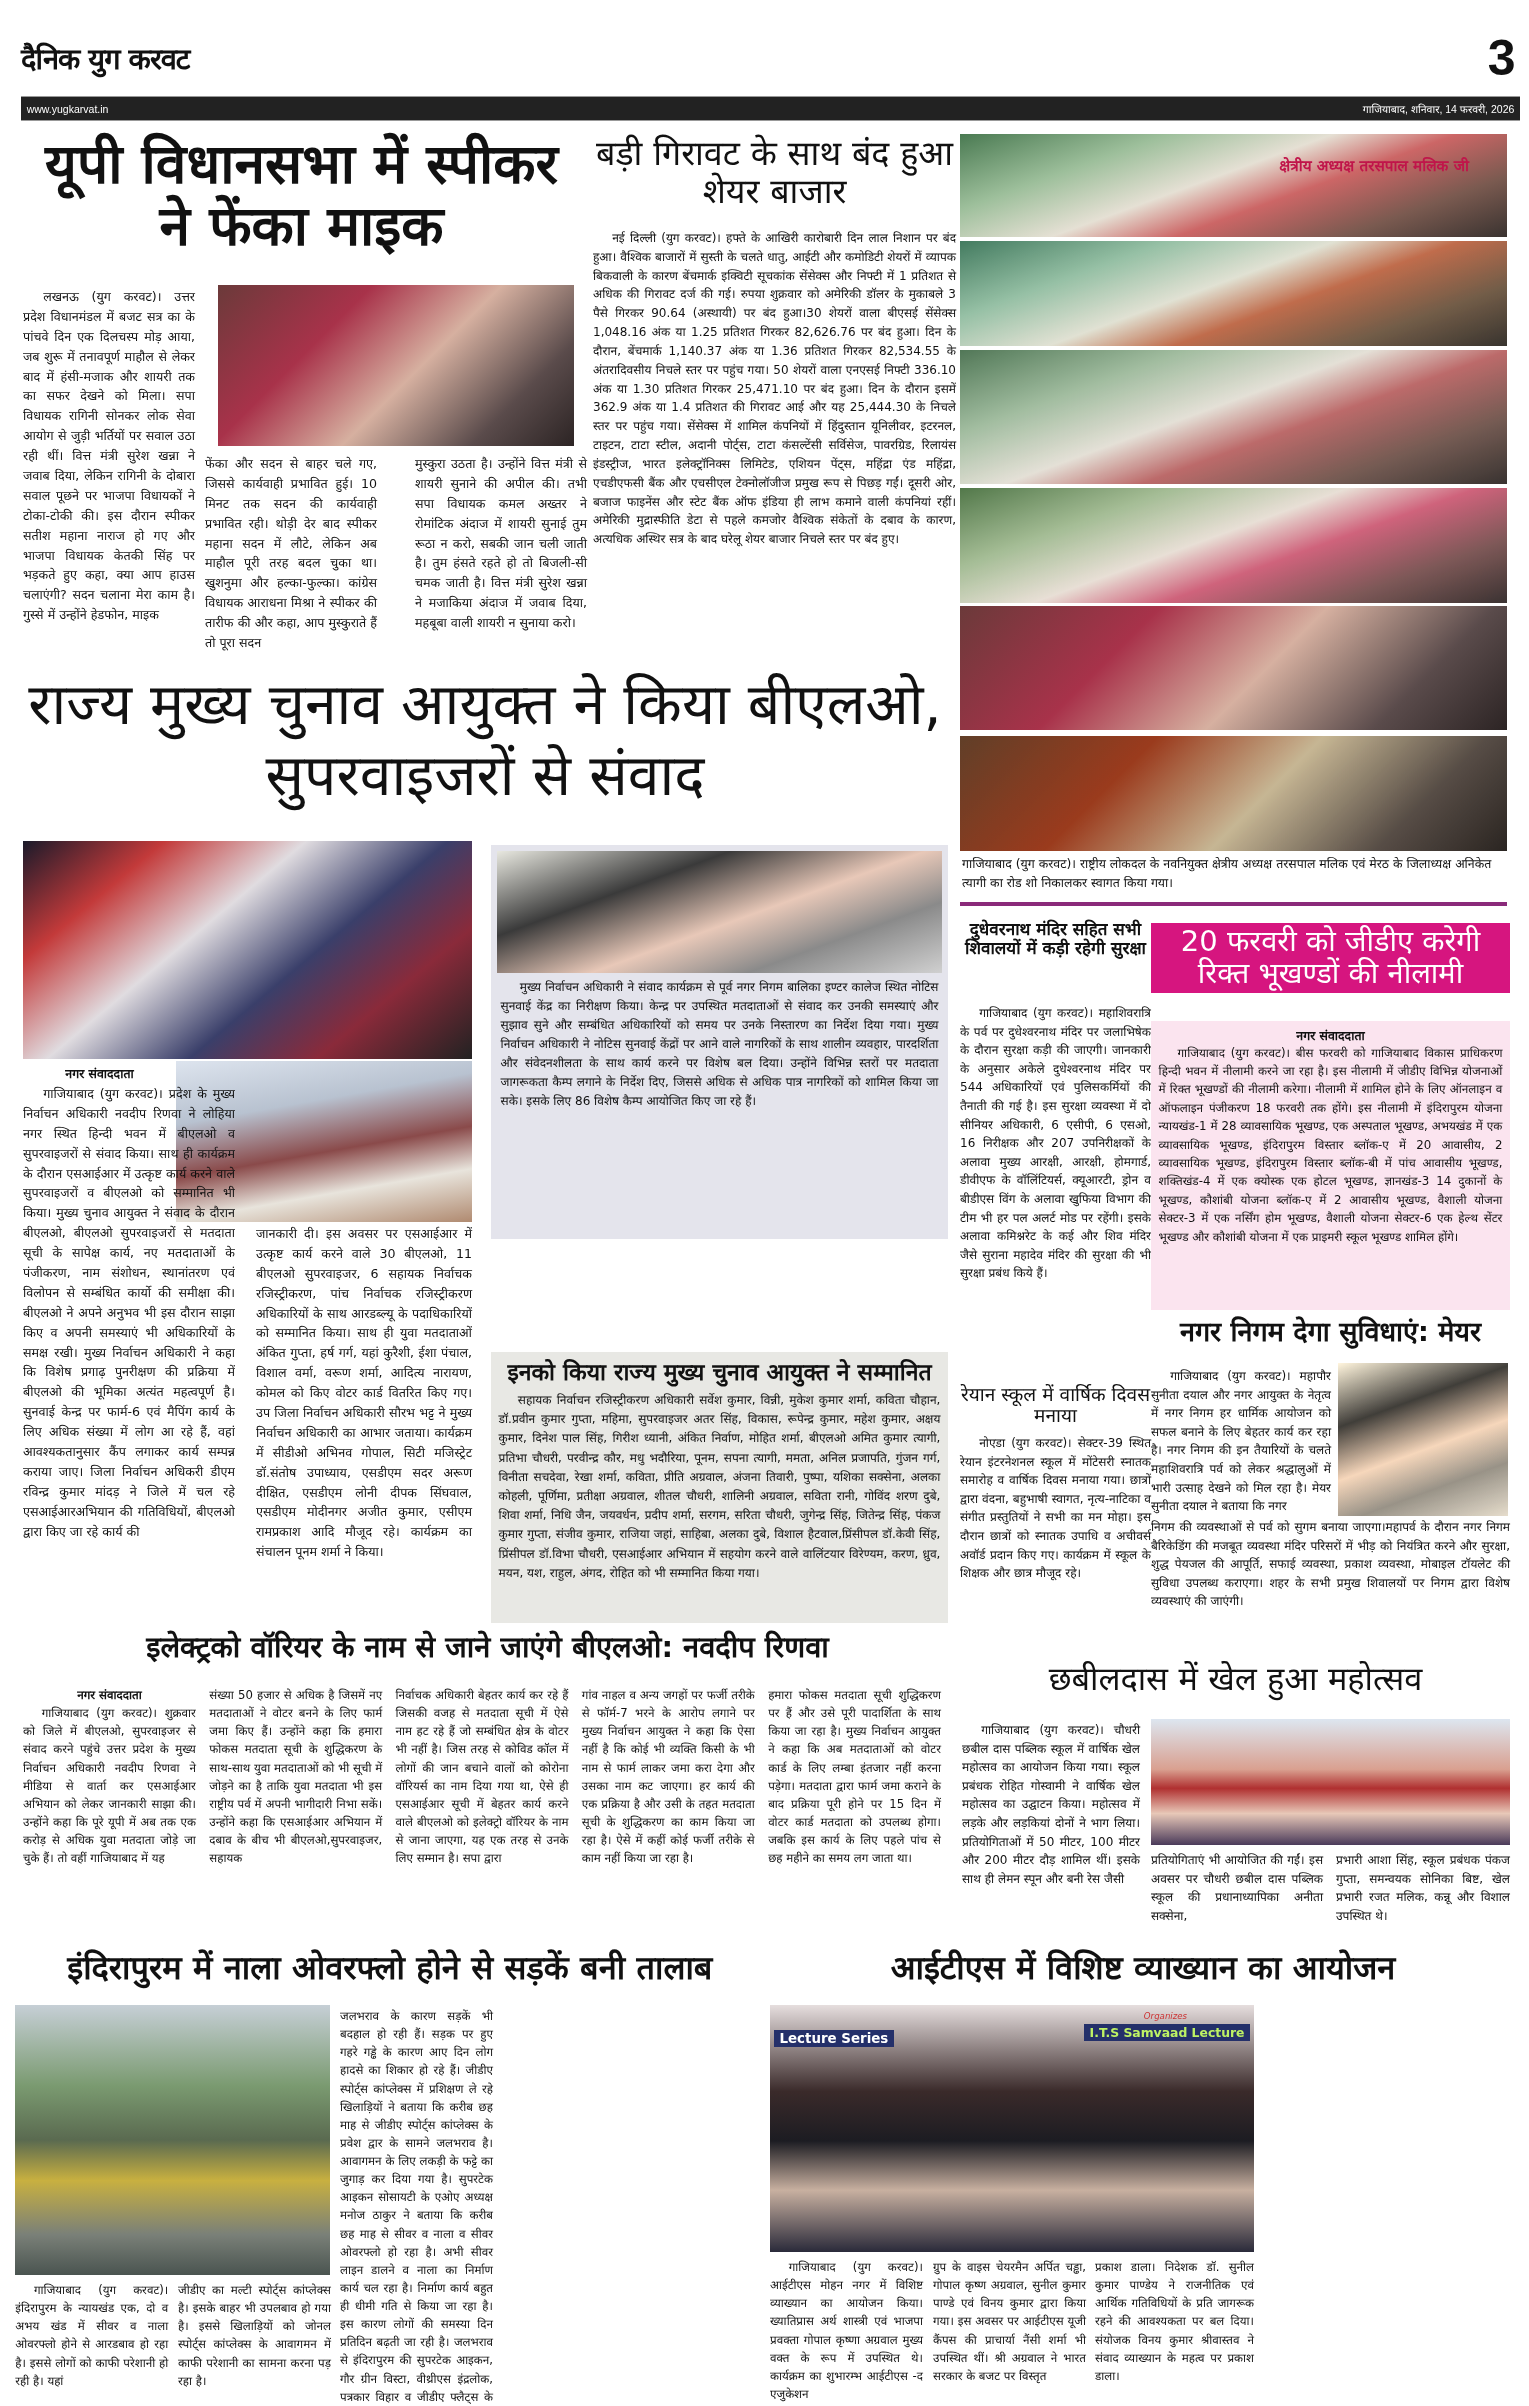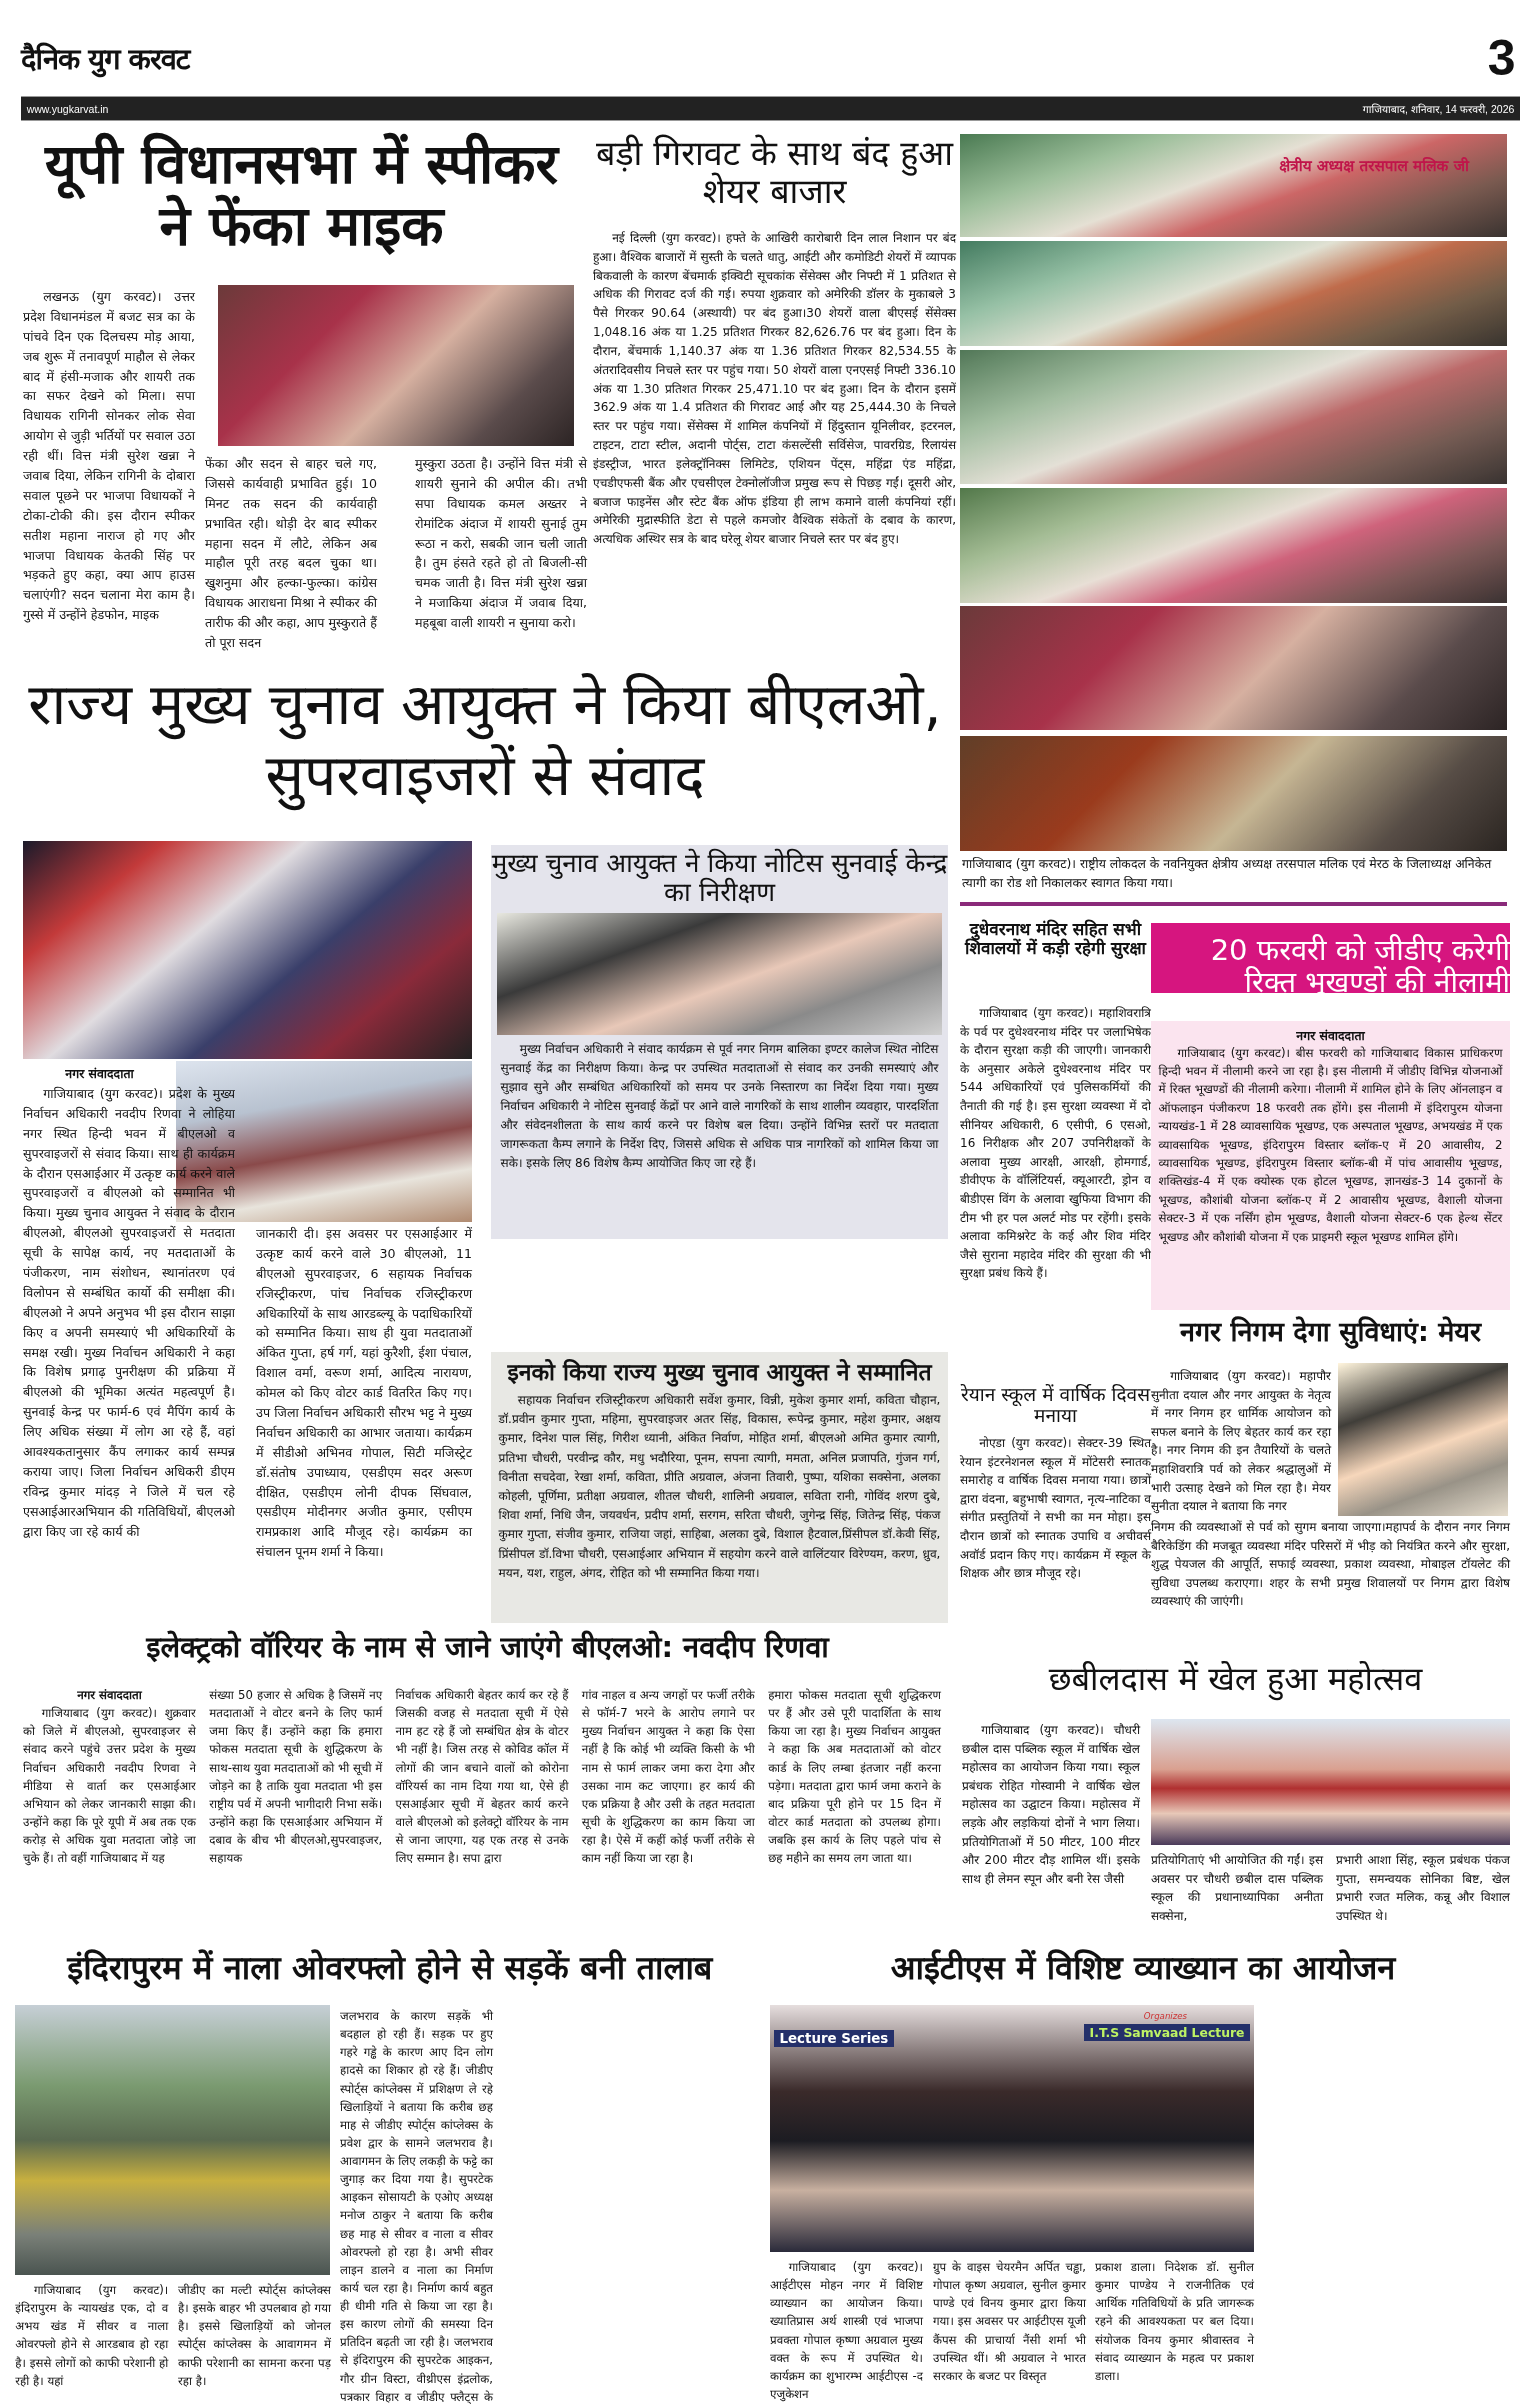--- a/index.html
+++ b/index.html
@@ -64,40 +64,39 @@
 <div class="abs hl" style="left:19px;top:669px;width:932px;font-size:57px;line-height:1.25;font-weight:normal;">राज्य मुख्य चुनाव आयुक्त ने किया बीएलओ, सुपरवाइजरों से संवाद</div>
 <div class="abs photo ph-c" style="left:23px;top:841px;width:449px;height:218px;"></div>
 <div class="abs photo ph-d" style="left:176px;top:1061px;width:296px;height:161px;"></div>
 <div class="abs" style="left:23px;top:1065px;width:153px;font-size:12.4px;font-weight:bold;text-align:center">नगर संवाददाता</div>
 <div class="abs txt" style="left:23px;top:1084px;width:212px;height:516px;overflow:hidden;">
     <p>गाजियाबाद (युग करवट)। प्रदेश के मुख्य निर्वाचन अधिकारी नवदीप रिणवा ने लोहिया नगर स्थित हिन्दी भवन में बीएलओ व सुपरवाइजरों से संवाद किया। साथ ही कार्यक्रम के दौरान एसआईआर में उत्कृष्ट कार्य करने वाले सुपरवाइजरों व बीएलओ को सम्मानित भी किया। मुख्य चुनाव आयुक्त ने संवाद के दौरान बीएलओ, बीएलओ सुपरवाइजरों से मतदाता सूची के सापेक्ष कार्य, नए मतदाताओं के पंजीकरण, नाम संशोधन, स्थानांतरण एवं विलोपन से सम्बंधित कार्यो की समीक्षा की। बीएलओ ने अपने अनुभव भी इस दौरान साझा किए व अपनी समस्याएं भी अधिकारियों के समक्ष रखी। मुख्य निर्वाचन अधिकारी ने कहा कि विशेष प्रगाढ़ पुनरीक्षण की प्रक्रिया में बीएलओ की भूमिका अत्यंत महत्वपूर्ण है। सुनवाई केन्द्र पर फार्म-6 एवं मैपिंग कार्य के लिए अधिक संख्या में लोग आ रहे हैं, वहां आवश्यकतानुसार कैंप लगाकर कार्य सम्पन्न कराया जाए। जिला निर्वाचन अधिकरी डीएम रविन्द्र कुमार मांदड़ ने जिले में चल रहे एसआईआरअभियान की गतिविधियों, बीएलओ द्वारा किए जा रहे कार्य की</p>
   </div>
 <div class="abs txt" style="left:256px;top:1224px;width:216px;">जानकारी दी। इस अवसर पर एसआईआर में उत्कृष्ट कार्य करने वाले 30 बीएलओ, 11 बीएलओ सुपरवाइजर, 6 सहायक निर्वाचक रजिस्ट्रीकरण, पांच निर्वाचक रजिस्ट्रीकरण अधिकारियों के साथ आरडब्ल्यू के पदाधिकारियों को सम्मानित किया। साथ ही युवा मतदाताओं अंकित गुप्ता, हर्ष गर्ग, यहां कुरैशी, ईशा पंचाल, विशाल वर्मा, वरूण शर्मा, आदित्य नारायण, कोमल को किए वोटर कार्ड वितरित किए गए। उप जिला निर्वाचन अधिकारी सौरभ भट्ट ने मुख्य निर्वाचन अधिकारी का आभार जताया। कार्यक्रम में सीडीओ अभिनव गोपाल, सिटी मजिस्ट्रेट डॉ.संतोष उपाध्याय, एसडीएम सदर अरूण दीक्षित, एसडीएम लोनी दीपक सिंघवाल, एसडीएम मोदीनगर अजीत कुमार, एसीएम रामप्रकाश आदि मौजूद रहे। कार्यक्रम का संचालन पूनम शर्मा ने किया।</div>
 
 <div class="abs greybox" style="left:491px;top:845px;width:457px;height:394px;">
-  <div class="hl" style="font-size:26px;font-weight:normal;margin-top:3.8px;">मुख्य चुनाव आयुक्त ने किया नोटिस सुनवाई केन्द्र का निरीक्षण</div>
   <div class="photo ph-h" style="margin:5.7px 5.7px 0 5.7px;height:122px;"></div>
   <div class="txt" style="margin:5.7px 9.6px;font-size:12px;">
       <p>मुख्य निर्वाचन अधिकारी ने संवाद कार्यक्रम से पूर्व नगर निगम बालिका इण्टर कालेज स्थित नोटिस सुनवाई केंद्र का निरीक्षण किया। केन्द्र पर उपस्थित मतदाताओं से संवाद कर उनकी समस्याएं और सुझाव सुने और सम्बंधित अधिकारियों को समय पर उनके निस्तारण का निर्देश दिया गया। मुख्य निर्वाचन अधिकारी ने नोटिस सुनवाई केंद्रों पर आने वाले नागरिकों के साथ शालीन व्यवहार, पारदर्शिता और संवेदनशीलता के साथ कार्य करने पर विशेष बल दिया। उन्होंने विभिन्न स्तरों पर मतदाता जागरूकता कैम्प लगाने के निर्देश दिए, जिससे अधिक से अधिक पात्र नागरिकों को शामिल किया जा सके। इसके लिए 86 विशेष कैम्प आयोजित किए जा रहे हैं।</p>
     </div>
 </div>
 
 <div class="abs greybox2" style="left:491px;top:1352px;width:457px;height:271px;">
   <div class="hl" style="font-size:23px;margin-top:7.6px;">इनको किया राज्य मुख्य चुनाव आयुक्त ने सम्मानित</div>
   <div class="txt" style="margin:5.7px 7.6px;font-size:12px;line-height:1.6">
       <p>सहायक निर्वाचन रजिस्ट्रीकरण अधिकारी सर्वेश कुमार, विन्नी, मुकेश कुमार शर्मा, कविता चौहान, डॉ.प्रवीन कुमार गुप्ता, महिमा, सुपरवाइजर अतर सिंह, विकास, रूपेन्द्र कुमार, महेश कुमार, अक्षय कुमार, दिनेश पाल सिंह, गिरीश ध्यानी, अंकित निर्वाण, मोहित शर्मा, बीएलओ अमित कुमार त्यागी, प्रतिभा चौधरी, परवीन्द्र कौर, मधु भदौरिया, पूनम, सपना त्यागी, ममता, अनिल प्रजापति, गुंजन गर्ग, विनीता सचदेवा, रेखा शर्मा, कविता, प्रीति अग्रवाल, अंजना तिवारी, पुष्पा, यशिका सक्सेना, अलका कोहली, पूर्णिमा, प्रतीक्षा अग्रवाल, शीतल चौधरी, शालिनी अग्रवाल, सविता रानी, गोविंद शरण दुबे, शिवा शर्मा, निधि जैन, जयवर्धन, प्रदीप शर्मा, सरगम, सरिता चौधरी, जुगेन्द्र सिंह, जितेन्द्र सिंह, पंकज कुमार गुप्ता, संजीव कुमार, राजिया जहां, साहिबा, अलका दुबे, विशाल हैटवाल,प्रिंसीपल डॉ.केवी सिंह, प्रिंसीपल डॉ.विभा चौधरी, एसआईआर अभियान में सहयोग करने वाले वालिंटयार विरेण्यम, करण, ध्रुव, मयन, यश, राहुल, अंगद, रोहित को भी सम्मानित किया गया।</p>
     </div>
 </div>
 
 <div class="abs hl" style="left:960px;top:920px;width:191px;font-size:17px;">दुधेवरनाथ मंदिर सहित सभी शिवालयों में कड़ी रहेगी सुरक्षा</div>
 <div class="abs txt" style="left:960px;top:1004px;width:191px;font-size:12px;line-height:1.55">
     <p>गाजियाबाद (युग करवट)। महाशिवरात्रि के पर्व पर दुधेश्वरनाथ मंदिर पर जलाभिषेक के दौरान सुरक्षा कड़ी की जाएगी। जानकारी के अनुसार अकेले दुधेश्वरनाथ मंदिर पर 544 अधिकारियों एवं पुलिसकर्मियों की तैनाती की गई है। इस सुरक्षा व्यवस्था में दो सीनियर अधिकारी, 6 एसीपी, 6 एसओ, 16 निरीक्षक और 207 उपनिरीक्षकों के अलावा मुख्य आरक्षी, आरक्षी, होमगार्ड, डीवीएफ के वॉलिंटियर्स, क्यूआरटी, ड्रोन व बीडीएस विंग के अलावा खुफिया विभाग की टीम भी हर पल अलर्ट मोड पर रहेंगी। इसके अलावा कमिश्नरेट के कई और शिव मंदिर जैसे सुराना महादेव मंदिर की सुरक्षा की भी सुरक्षा प्रबंध किये हैं।</p>
   </div>
 
-<div class="abs pink hl" style="left:1151px;top:923px;width:359px;height:70px;font-size:29px;font-weight:normal;padding-top:11px;text-align:right;">20 फरवरी को जीडीए करेगी रिक्त भूखण्डों की नीलामी</div>
+<div class="abs pink hl" style="left:1151px;top:923px;width:359px;height:70px;font-size:29px;font-weight:normal;padding-top:2px;">20 फरवरी को जीडीए करेगी रिक्त भूखण्डों की नीलामी</div>
 <div class="abs pinkbg" style="left:1151px;top:1021px;width:359px;height:289px;padding:5.7px 7.6px;">
   <div style="text-align:center;font-size:12.4px;font-weight:bold">नगर संवाददाता</div>
   <div class="txt" style="font-size:11.8px;line-height:1.56">
       <p>गाजियाबाद (युग करवट)। बीस फरवरी को गाजियाबाद विकास प्राधिकरण हिन्दी भवन में नीलामी करने जा रहा है। इस नीलामी में जीडीए विभिन्न योजनाओं में रिक्त भूखण्डों की नीलामी करेगा। नीलामी में शामिल होने के लिए ऑनलाइन व ऑफलाइन पंजीकरण 18 फरवरी तक होंगे। इस नीलामी में इंदिरापुरम योजना न्यायखंड-1 में 28 व्यावसायिक भूखण्ड, एक अस्पताल भूखण्ड, अभयखंड में एक व्यावसायिक भूखण्ड, इंदिरापुरम विस्तार ब्लॉक-ए में 20 आवासीय, 2 व्यावसायिक भूखण्ड, इंदिरापुरम विस्तार ब्लॉक-बी में पांच आवासीय भूखण्ड, शक्तिखंड-4 में एक क्योस्क एक होटल भूखण्ड, ज्ञानखंड-3 14 दुकानों के भूखण्ड, कौशांबी योजना ब्लॉक-ए में 2 आवासीय भूखण्ड, वैशाली योजना सेक्टर-3 में एक नर्सिंग होम भूखण्ड, वैशाली योजना सेक्टर-6 एक हेल्थ सेंटर भूखण्ड और कौशांबी योजना में एक प्राइमरी स्कूल भूखण्ड शामिल होंगे।</p>
     </div>
 </div>
 
 <div class="abs hl" style="left:960px;top:1384px;width:191px;font-size:19px;font-weight:normal;">रेयान स्कूल में वार्षिक दिवस मनाया</div>
 <div class="abs txt" style="left:960px;top:1434px;width:191px;font-size:12px;line-height:1.55">
     <p>नोएडा (युग करवट)। सेक्टर-39 स्थित रेयान इंटरनेशनल स्कूल में मोंटेसरी स्नातक समारोह व वार्षिक दिवस मनाया गया। छात्रों द्वारा वंदना, बहुभाषी स्वागत, नृत्य-नाटिका व संगीत प्रस्तुतियों ने सभी का मन मोहा। इस दौरान छात्रों को स्नातक उपाधि व अचीवर्स अवॉर्ड प्रदान किए गए। कार्यक्रम में स्कूल के शिक्षक और छात्र मौजूद रहे।</p>

